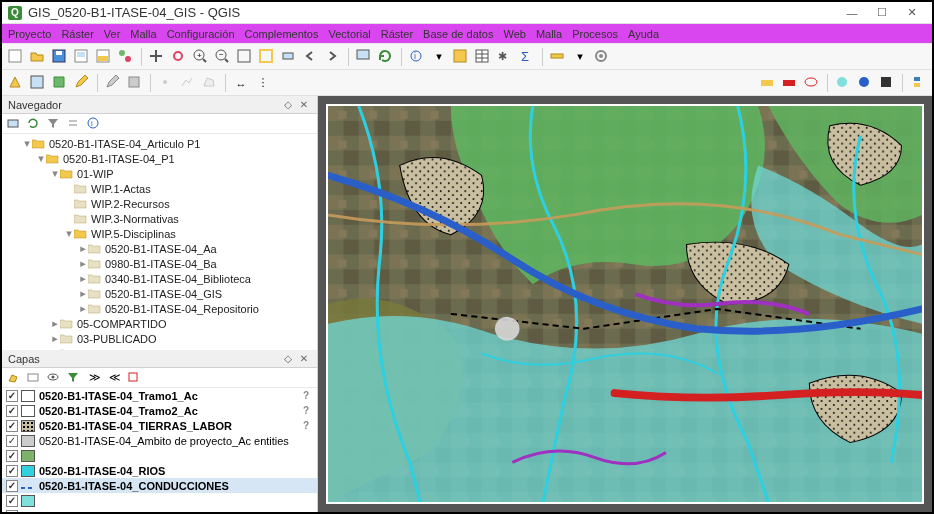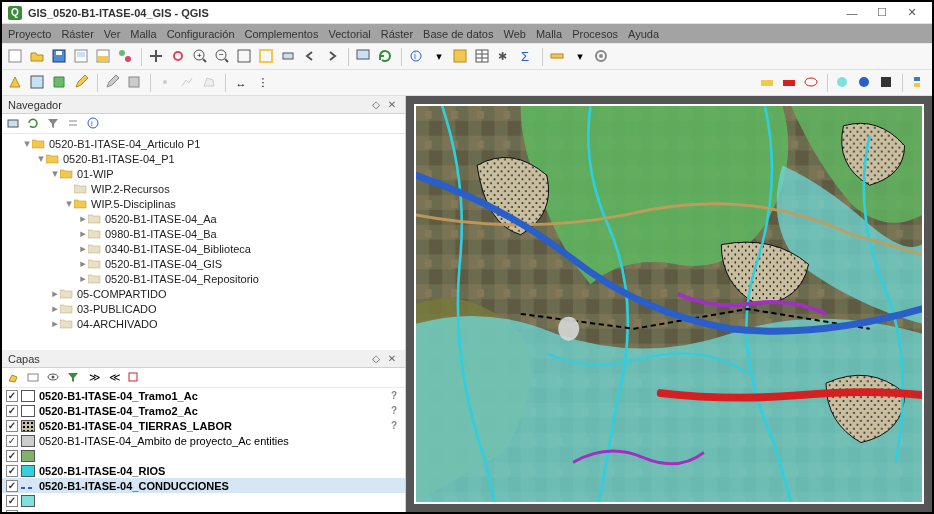--- a/index.html
+++ b/index.html
@@ -1,27 +1,27 @@
 <!DOCTYPE html>
 <html><head>
 <meta charset="utf-8">
 <style>
   * { box-sizing: border-box; margin: 0; padding: 0; }
   body { font-family: "Segoe UI", Tahoma, sans-serif; font-size: 11px; background: #fff; width: 934px; height: 514px; overflow: hidden; border: 2px solid #000; }
   .titlebar { height: 22px; background: #fff; display: flex; align-items: center; padding: 0 6px; border-bottom: 1px solid #e0e0e0; }
   .titlebar .qicon { width: 14px; height: 14px; background: #3a8c3a; border-radius: 2px; margin-right: 6px; display: inline-flex; align-items: center; justify-content: center; color: #fff; font-weight: bold; font-size: 10px; }
-  .titlebar .title { flex: 1; color: #333; font-size: 11px; font-weight: bold; }
+  .titlebar .title { flex: 1; color: #333; font-size: 13px; }
   .titlebar .winbtn { width: 28px; height: 18px; display: inline-flex; align-items: center; justify-content: center; color: #555; font-size: 11px; margin-left: 2px; }
-  .menubar { height: 20px; background: #a3a3a3; display: flex; align-items: center; padding: 0 6px; border-bottom: 1px solid #e8e8e8; font-size: 11px; color: #333; }
+  .menubar { height: 20px; background: #d946ef; display: flex; align-items: center; padding: 0 6px; border-bottom: 1px solid #e8e8e8; font-size: 11px; color: #333; }
   .menubar span { margin-right: 10px; cursor: default; }
   .toolbar { height: 26px; background: #f7f7f7; display: flex; align-items: center; padding: 0 4px; border-bottom: 1px solid #e0e0e0; gap: 2px; }
   .toolbar .tbtn { width: 20px; height: 20px; display: inline-flex; align-items: center; justify-content: center; border: 1px solid transparent; border-radius: 2px; }
   .toolbar .sep { width: 1px; height: 18px; background: #ccc; margin: 0 3px; }
   .main { display: flex; height: calc(514px - 22px - 20px - 26px - 26px - 4px); }
-  .leftcol { width: 404px; display: flex; flex-direction: column; border-right: 1px solid #d0d0d0; background: #fff; }
+  .leftcol { width: 316px; display: flex; flex-direction: column; border-right: 1px solid #d0d0d0; background: #fff; }
   .panel-header { height: 18px; background: #f0f0f0; border-bottom: 1px solid #d0d0d0; display: flex; align-items: center; padding: 0 6px; font-size: 11px; color: #333; }
   .panel-header .spacer { flex: 1; }
   .panel-header .pbtn { width: 14px; height: 14px; margin-left: 2px; display: inline-flex; align-items: center; justify-content: center; color: #666; font-size: 10px; }
   .panel-tools { height: 20px; border-bottom: 1px solid #e8e8e8; display: flex; align-items: center; padding: 0 4px; gap: 4px; }
   .panel-tools .pt { width: 16px; height: 16px; display: inline-flex; align-items: center; justify-content: center; }
   .browser { flex: 0 0 216px; overflow: auto; font-size: 11px; color: #222; padding: 2px 0; }
   .browser .itm { display: flex; align-items: center; height: 15px; padding-left: 6px; white-space: nowrap; }
   .browser .tw { width: 10px; color: #888; display: inline-block; text-align: center; }
   .browser .ic { width: 14px; height: 12px; display: inline-flex; align-items: center; justify-content: center; margin-right: 3px; }
   .layers { flex: 1; overflow: auto; }
@@ -363,21 +363,39 @@
           </span>
           <span>01-WIP</span>
         </div>
         <div class="itm" style="padding-left: 62px;">
           <span class="tw"></span>
           <span class="ic">
             <svg width="12" height="10">
               <path d="M0 2h4l1 1h7v7H0z" fill="#e8e0c4" stroke="#b5a76f" stroke-width="0.5"></path>
             </svg>
           </span>
+          <span>WIP.1-Actas</span>
+        </div>
+        <div class="itm" style="padding-left: 62px;">
+          <span class="tw"></span>
+          <span class="ic">
+            <svg width="12" height="10">
+              <path d="M0 2h4l1 1h7v7H0z" fill="#e8e0c4" stroke="#b5a76f" stroke-width="0.5"></path>
+            </svg>
+          </span>
           <span>WIP.2-Recursos</span>
+        </div>
+        <div class="itm" style="padding-left: 62px;">
+          <span class="tw"></span>
+          <span class="ic">
+            <svg width="12" height="10">
+              <path d="M0 2h4l1 1h7v7H0z" fill="#e8e0c4" stroke="#b5a76f" stroke-width="0.5"></path>
+            </svg>
+          </span>
+          <span>WIP.3-Normativas</span>
         </div>
         <div class="itm" style="padding-left: 62px;">
           <span class="tw">▾</span>
           <span class="ic">
             <svg width="12" height="10">
               <path d="M0 2h4l1 1h7v7H0z" fill="#f2c94c" stroke="#b58a1f" stroke-width="0.5"></path>
             </svg>
           </span>
           <span>WIP.5-Disciplinas</span>
         </div>

